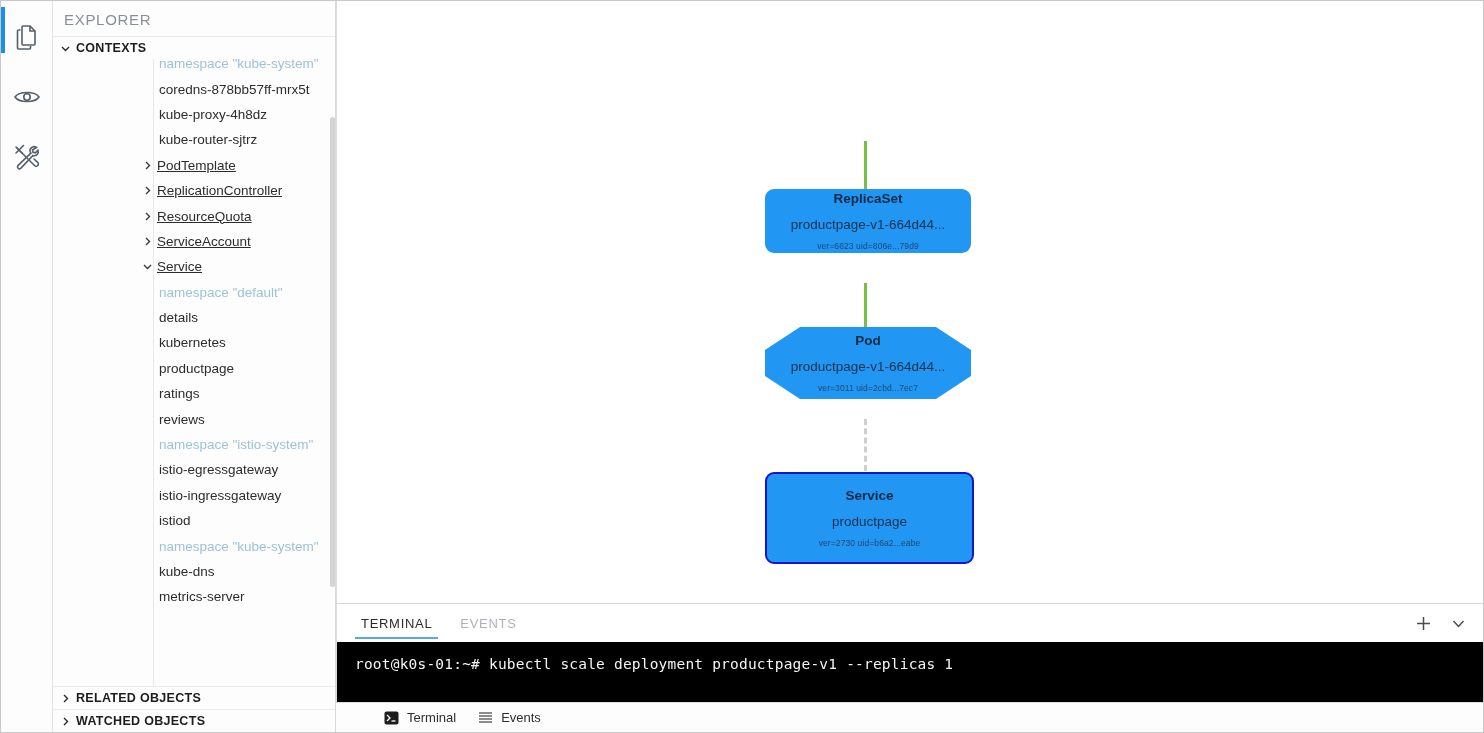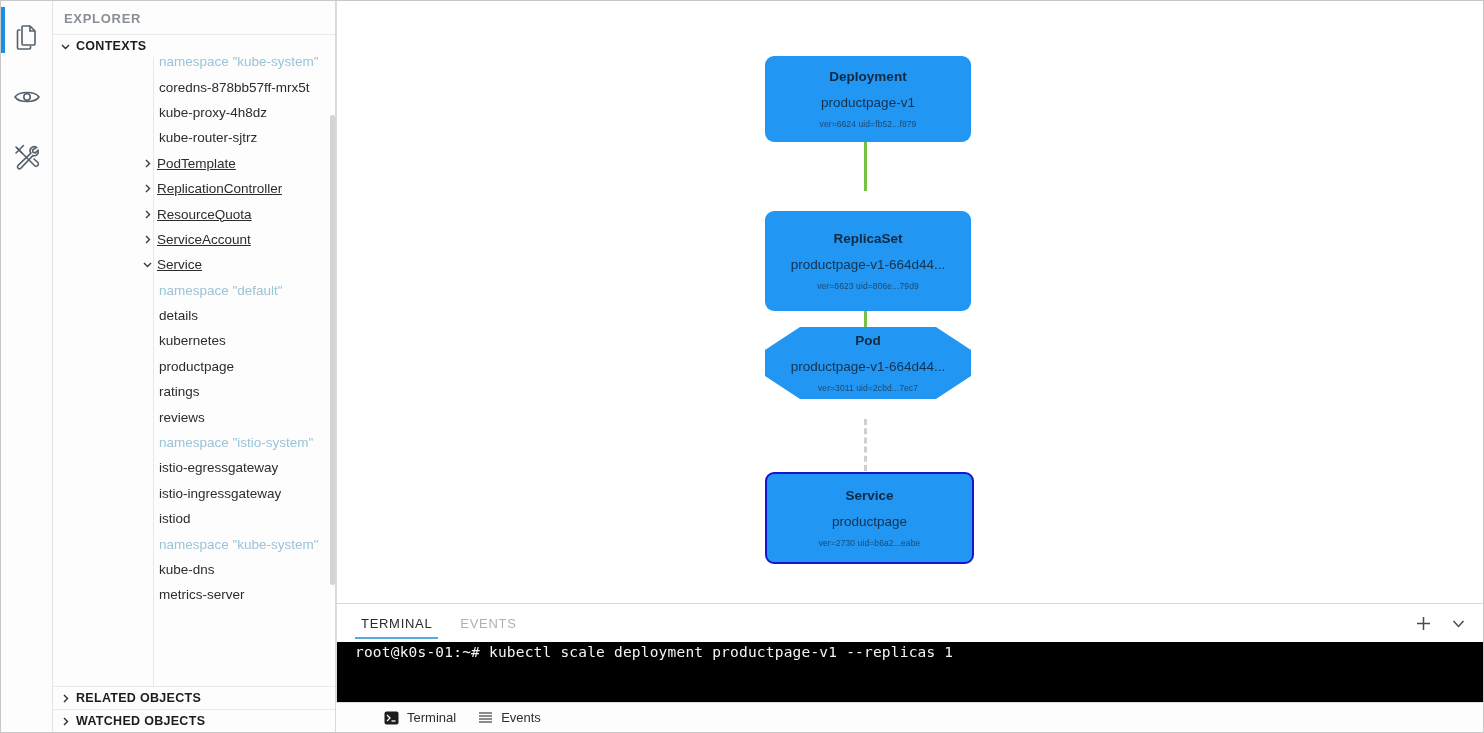--- a/index.html
+++ b/index.html
@@ -49,26 +49,25 @@
     width: 283px;
     flex: 0 0 283px;
     background: #fdfdfd;
     border-right: 1px solid #d9d9d9;
     display: flex;
     flex-direction: column;
     position: relative;
     overflow: hidden;
   }
   .explorer-title {
-    font-size: 13px;
+    font-size: 15px;
     letter-spacing: 0.7px;
     color: #8a8f96;
     padding: 10px 0 8px 11px;
     flex: 0 0 auto;
-    font-weight: bold;
   }
   .section-header {
     display: flex;
     align-items: center;
     gap: 5px;
     padding: 4px 0 4px 6px;
     font-size: 12.5px;
     font-weight: bold;
     color: #1c1c1c;
     letter-spacing: 0.3px;
@@ -246,21 +245,21 @@
     color: #4b4b4b;
   }
   .panel-actions span { cursor: default; display: flex; }
 
   .terminal {
     flex: 1 1 auto;
     background: #000000;
     color: #f4f4f4;
     font-family: "DejaVu Sans Mono", "Liberation Mono", monospace;
     font-size: 14.5px;
-    padding: 2px 0 0 18px;
+    padding: 14px 0 0 18px;
     overflow: hidden;
     min-height: 0;
     letter-spacing: 0.2px;
   }
 
   .statusbar {
     flex: 0 0 30px;
     height: 30px;
     background: #fdfdfd;
     border-top: 1px solid #dddddd;
@@ -438,27 +437,22 @@
   </div>
 
   <div class="main">
 
     <div class="canvas">
 
       <div class="edge green" style="left:527px; top:140px; height:50px;"></div>
       <div class="edge green" style="left:527px; top:282px; height:44px;"></div>
       <div class="edge dashed" style="left:527px; top:418px; height:52px;"></div>
 
-      <div class="node rounded" style="left:428px; top:55px; width:206px; height:86px;">
-        <div class="kind">Deployment</div>
-        <div class="name">productpage-v1</div>
-        <div class="meta">ver=6624 uid=fb52...f879</div>
-      </div>
-
-      <div class="node rounded" style="left:428px; top:210px; width:206px; height:100px;">
+
+      <div class="node rounded" style="left:428px; top:188px; width:206px; height:64px;">
         <div class="kind">ReplicaSet</div>
         <div class="name">productpage-v1-664d44...</div>
         <div class="meta">ver=6623 uid=806e...79d9</div>
       </div>
 
       <div class="node octagon" style="left:428px; top:326px; width:206px; height:72px;">
         <div class="kind">Pod</div>
         <div class="name">productpage-v1-664d44...</div>
         <div class="meta">ver=3011 uid=2cbd...7ec7</div>
       </div>

